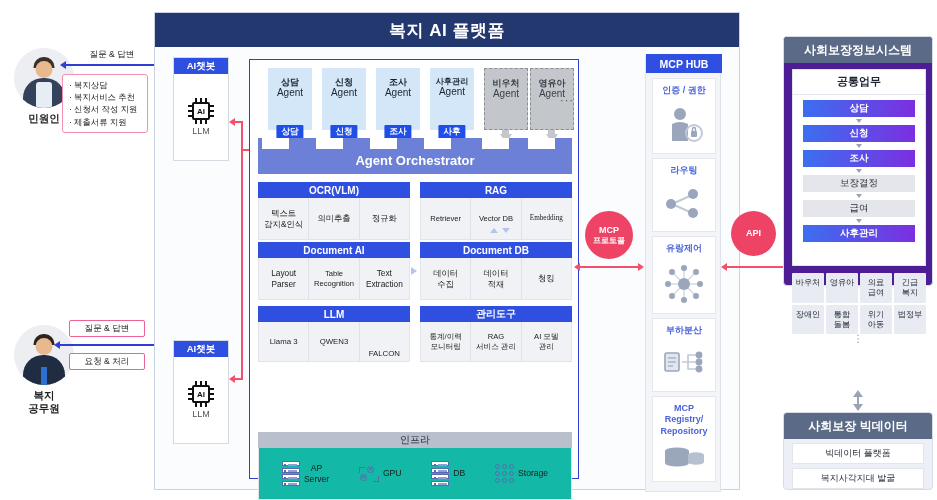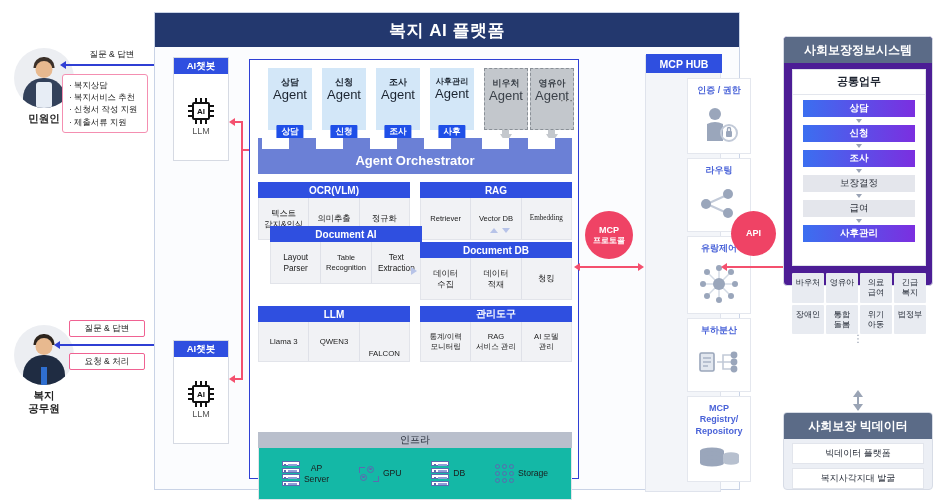--- a/index.html
+++ b/index.html
@@ -92,21 +92,21 @@
     border:1.6px solid #2f3fd4; background:#fff;
   }
 
   
   #agent-row { position:absolute; left:8px; top:8px; width:314px; height:76px; }
   .agent {
     position:absolute; top:0; width:44px; height:62px; background:#d3e7f8;
     display:flex; flex-direction:column; align-items:center; padding-top:9px;
   }
   .agent .ko { font-size:9px; color:#1b2430; line-height:1.15; font-weight:600; }
-  .agent .en { font-size:13px; color:#1b2430; line-height:1.2; }
+  .agent .en { font-size:10px; color:#1b2430; line-height:1.2; }
   .agent .badge {
     position:absolute; bottom:-9px; left:50%; transform:translateX(-50%);
     background:#1f4fe8; color:#fff; font-size:8.6px; font-weight:bold;
     padding:1px 5px; border-radius:1px; white-space:nowrap;
   }
   .agent.future {
     background:#c3c7cc; border:1.4px dashed #8a9097;
   }
   .agent.future .ko, .agent.future .en { color:#3b4149; }
   .dn-arrow {
@@ -197,21 +197,21 @@
     background:#f3f5f9; border:1px solid #dfe3ec;
   }
   #mcphub-hd {
     position:absolute; left:0; top:-2px; width:76px; height:19px;
     background:#2f4fe0; color:#fff; font-size:10.5px; font-weight:bold;
     display:flex; align-items:center; justify-content:center;
   }
   .hub-card {
     position:absolute; left:6px; width:64px; background:#fff;
     border:1px solid #e4e7ee; display:flex; flex-direction:column;
-    align-items:center; padding-top:6px;margin-left:35px;
+    align-items:center; padding-top:6px;
   }
   .hub-card .t {
     font-size:9px; color:#4a63d8; font-weight:bold; text-align:center;
     line-height:1.25;
   }
   .hub-ic { flex:1; display:flex; align-items:center; justify-content:center; width:100%; }
 
   
   .circ {
     position:absolute; border-radius:50%; background:#ef4365; color:#fff;
@@ -430,21 +430,21 @@
       <div class="module-hd">RAG</div>
       <div class="module-bd" style="height:42px;">
         <div class="cell" style="font-size:7.6px;">Retriever</div>
         <div class="cell" style="font-size:7.6px;">Vector DB</div>
         <div class="cell" style="font-size:7.2px;font-family:Liberation Serif, serif;">Embedding</div>
       </div>
     </div>
     <div class="mini-up" style="left:240px; top:168px;"></div>
     <div class="mini-dn" style="left:252px; top:168px;"></div>
 
-    <div class="module" style="left:8px; top:166px; width:152px;margin-left:12px;">
+    <div class="module" style="left:8px; top:182px; width:152px;">
       <div class="module-hd">Document AI</div>
       <div class="module-bd" style="height:42px;">
         <div class="cell" style="white-space:pre-line;">Layout
 Parser</div>
         <div class="cell" style="white-space:pre-line;font-size:7.6px;">Table
 Recognition</div>
         <div class="cell" style="white-space:pre-line;">Text
 Extraction</div>
       </div>
     </div>

